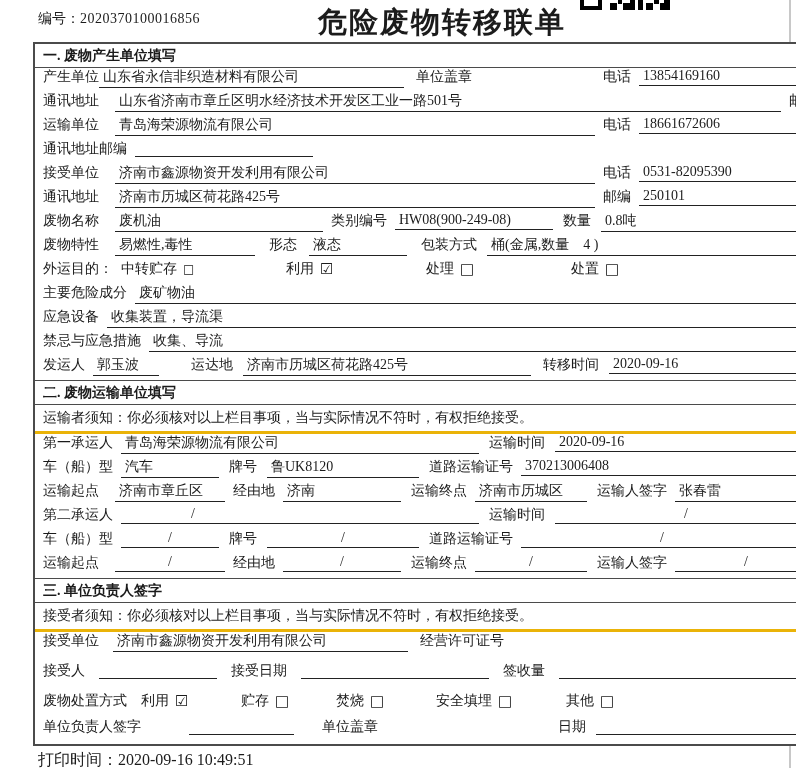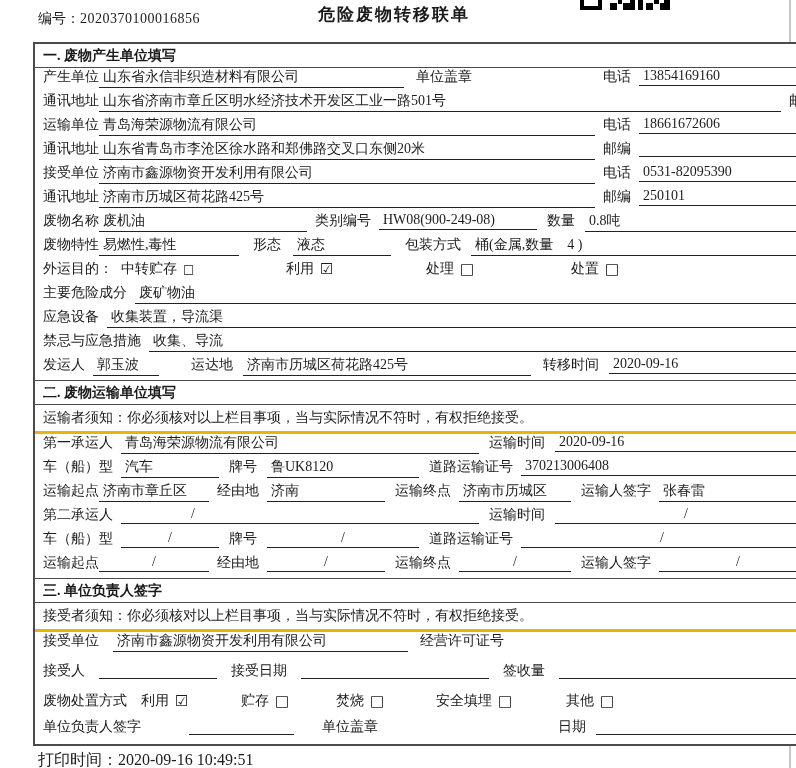--- a/index.html
+++ b/index.html
@@ -3,37 +3,37 @@
 <meta charset="utf-8">
 <style>
   * { margin:0; padding:0; box-sizing:border-box; }
   html,body { width:796px; height:768px; background:#ffffff; overflow:hidden; }
   body { font-family:"Liberation Serif","DejaVu Serif",serif; color:#1b1b1b; font-size:14px; position:relative; }
 
   .page-edge { position:absolute; left:789px; top:0; width:2px; height:768px; background:#c8c8c8; }
 
   .serial { position:absolute; left:38px; top:10px; font-size:14px; white-space:nowrap; }
   .serial .num { letter-spacing:.5px; }
-  .doc-title { position:absolute; left:318px; top:3px; font-size:17px; font-weight:bold; letter-spacing:2px; white-space:nowrap; }
+  .doc-title { position:absolute; left:318px; top:3px; font-size:29px; font-weight:bold; letter-spacing:2px; white-space:nowrap; }
   .qr-frag { position:absolute; left:580px; top:0; width:90px; height:10px; }
 
   .form-box { position:absolute; left:33px; top:42px; width:794px; height:704px; border:2px solid #4b4b4b; background:#fff; display:flex; flex-direction:column; }
 
   .sec-head { font-weight:bold; font-size:14px; padding:3px 0 2px 8px; border-bottom:1px solid #4b4b4b; flex:0 0 auto; }
   .sec-head.mid { border-top:1px solid #4b4b4b; }
 
   .row { display:flex; align-items:flex-start; padding:0 8px 3px 8px; flex:0 0 auto; white-space:nowrap; }
   .r24 { height:24px; } .r30 { height:30px; } .r26 { height:26px; }
   .notice { border-bottom:3px solid #eab308; align-items:center; padding-top:2px; height:29px; }
 
   .lbl { white-space:nowrap; flex:0 0 auto; }
   .u { border-bottom:1px solid #222; padding:0 4px 1px 4px; white-space:nowrap; overflow:hidden; flex:0 0 auto; min-height:17px; }
   .u.center { text-align:center; }
   .u.fill { flex:1 1 auto; }
-  .gap4{margin-left:0;} .gap8{margin-left:8px;} .gap10{margin-left:10px;} .gap12{margin-left:12px;} .gap14{margin-left:14px;}
+  .gap4{margin-left:16px;} .gap8{margin-left:8px;} .gap10{margin-left:10px;} .gap12{margin-left:12px;} .gap14{margin-left:14px;}
   .push { margin-left:auto; }
 
   .mark { font-family:"DejaVu Sans",sans-serif; font-size:15px; line-height:15px; margin-left:6px; }
   .mark.sm { font-size:12px; }
   .opt { display:inline-flex; align-items:center; flex:0 0 auto; }
 
   .print-line { position:absolute; left:38px; top:750px; font-size:16px; white-space:nowrap; }
 </style>
 </head>
 <body>
@@ -81,21 +81,20 @@
 
   <div class="row r24">
     <span class="lbl">运输单位</span>
     <span class="u fill gap4" style="margin-right:8px">青岛海荣源物流有限公司</span>
     <span class="lbl">电话</span>
     <span class="u gap8" style="width:178px">18661672606</span>
   </div>
 
   <div class="row r24">
     <span class="lbl">通讯地址</span>
-    <span class="u fill gap4" style="margin-right:8px">山东省青岛市李沧区徐水路和郑佛路交叉口东侧20米</span>
     <span class="lbl">邮编</span>
     <span class="u gap8" style="width:178px"></span>
   </div>
 
   <div class="row r24">
     <span class="lbl">接受单位</span>
     <span class="u fill gap4" style="margin-right:8px">济南市鑫源物资开发利用有限公司</span>
     <span class="lbl">电话</span>
     <span class="u gap8" style="width:178px">0531-82095390</span>
   </div>

